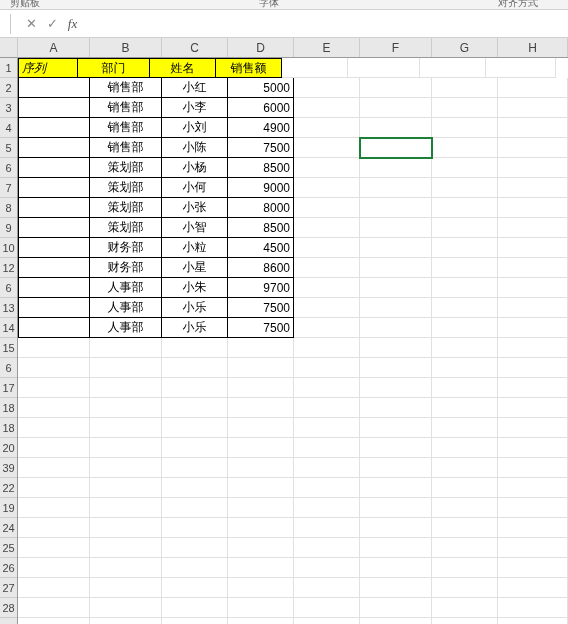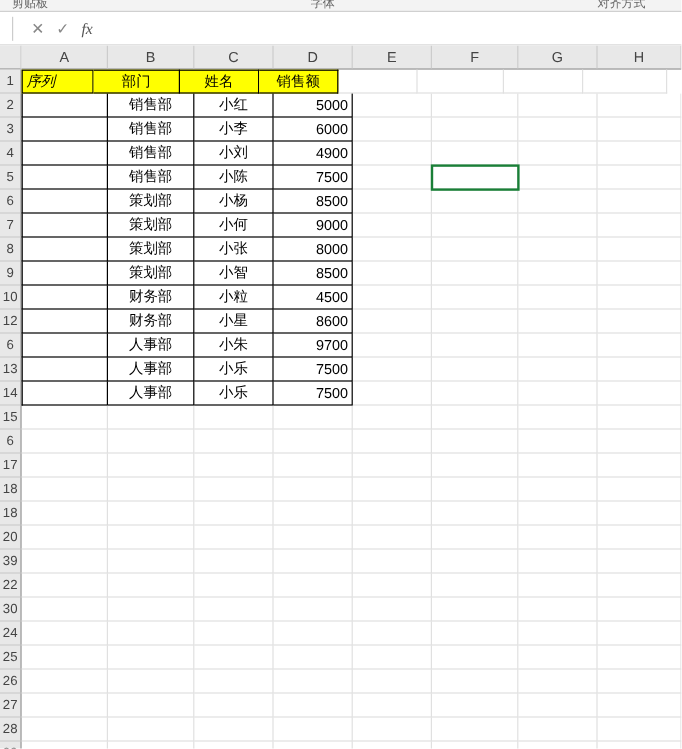--- a/index.html
+++ b/index.html
@@ -160,21 +160,21 @@
       <div class="row-h">13</div>
       <div class="row-h">14</div>
       <div class="row-h">15</div>
       <div class="row-h">6</div>
       <div class="row-h">17</div>
       <div class="row-h">18</div>
       <div class="row-h">18</div>
       <div class="row-h">20</div>
       <div class="row-h">39</div>
       <div class="row-h">22</div>
-      <div class="row-h">30</div>
+      <div class="row-h">19</div>
       <div class="row-h">24</div>
       <div class="row-h">25</div>
       <div class="row-h">26</div>
       <div class="row-h">27</div>
       <div class="row-h">28</div>
       <div class="row-h">29</div>
     </div>
   <div class="cells" id="cells">
       <div class="row">
         <div class="cell hdr brd brd-left brd-top" style="width: 60px; justify-content: flex-start; font-style: italic;">序列</div>

